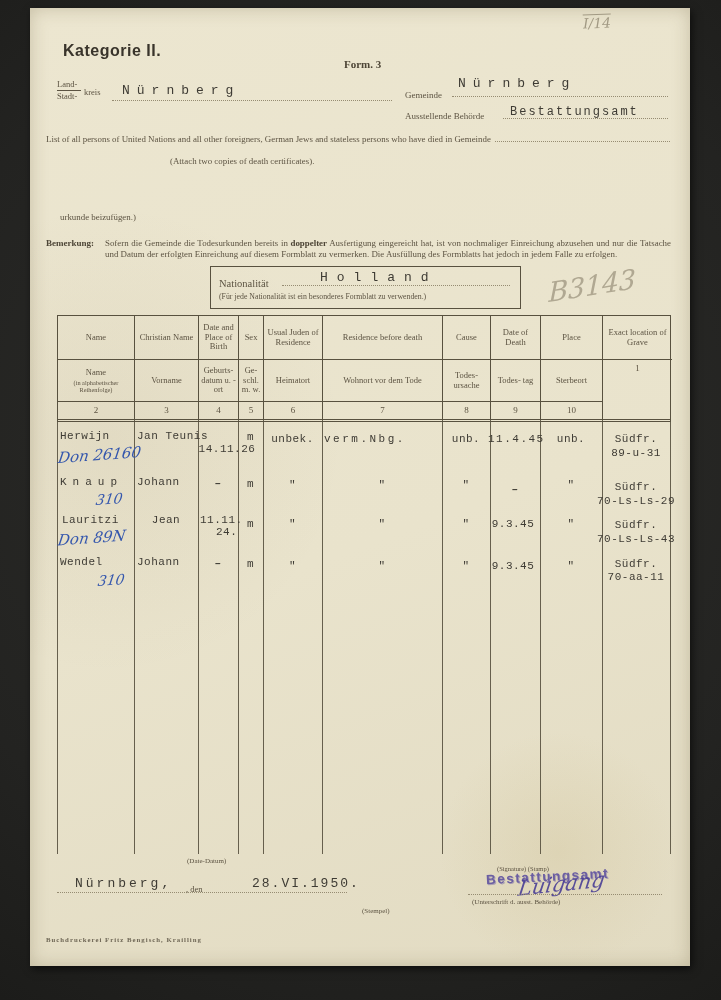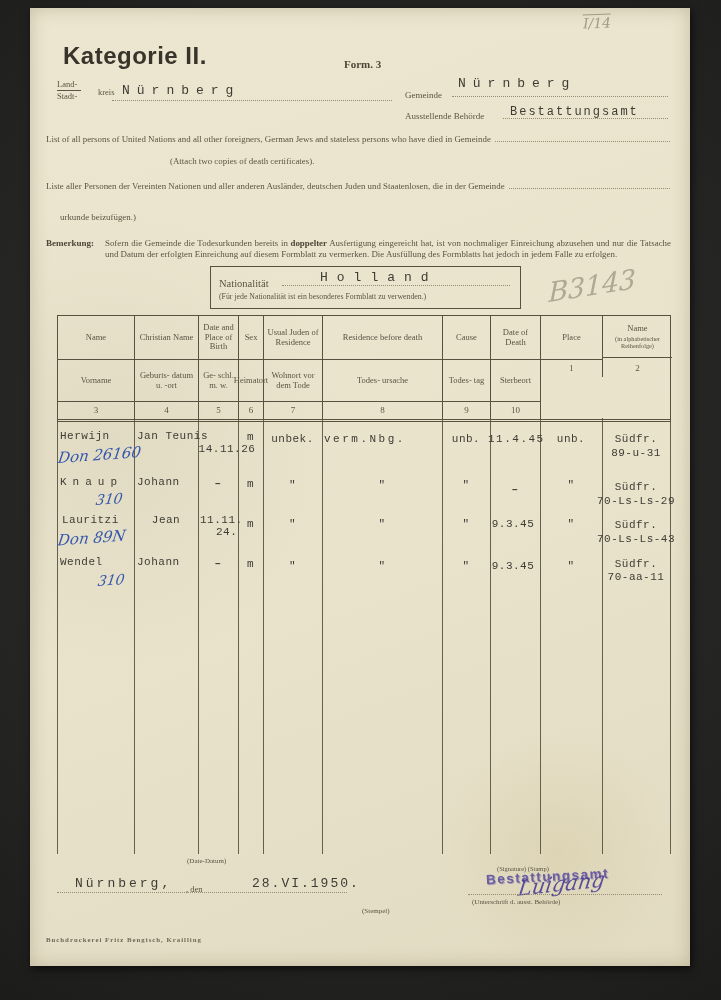--- a/index.html
+++ b/index.html
@@ -26,29 +26,29 @@
       linear-gradient(160deg, #ece6d0 0%, #e9e3cc 55%, #e2dbc2 100%);
     box-shadow: inset 0 0 18px rgba(90,75,40,.25), 2px 3px 8px rgba(0,0,0,.6);}
   .content{position:absolute;inset:0;color:var(--print);}
   .abs{position:absolute;}
 
   
   .pencil-ref{left:583px;top:15px;font-size:14px;color:var(--pencil);
     font-style:italic;transform:rotate(-2deg);font-family:"DejaVu Serif",serif;}
   .pencil-ref .over{text-decoration:overline;}
   .doc-title{left:63px;top:42px;font-family:"Liberation Sans",sans-serif;
-    font-weight:bold;font-size:24px;color:#39342b;letter-spacing:.5px;text-align:right;}
+    font-weight:bold;font-size:16px;color:#39342b;letter-spacing:.5px;text-align:right;}
   .form-no{left:344px;top:58px;font-size:11px;font-weight:bold;color:var(--print);}
   .copies-note{left:430px;top:49px;width:240px;text-align:right;font-size:8.5px;
     line-height:11px;color:var(--print-soft);}
 
   .kreis-wrap{left:57px;top:80px;display:flex;align-items:flex-end;font-size:8.5px;color:var(--print-soft);}
   .kreis-stack{display:flex;flex-direction:column;line-height:9px;}
   .kreis-stack .bar{border-top:1px solid var(--print-soft);width:24px;margin:1px 0;}
-  .kreis-suffix{margin-left:17px;padding-bottom:4px;text-align:right;}
+  .kreis-suffix{margin-left:3px;padding-bottom:4px;text-align:right;}
   .typed{font-family:"Liberation Mono","DejaVu Sans Mono",monospace;color:var(--typed);}
   .kreis-value{left:122px;top:83px;font-size:13px;letter-spacing:7px;}
   .gemeinde-label{left:405px;top:90px;font-size:9px;color:var(--print-soft);}
   .gemeinde-value{left:458px;top:76px;font-size:13px;letter-spacing:7px;}
   .behoerde-label{left:405px;top:111px;font-size:9px;color:var(--print-soft);}
   .behoerde-value{left:510px;top:105px;font-size:12px;letter-spacing:2px;}
   .dotline{border-bottom:1.2px dotted #968c72;}
   .dl-kreis{left:112px;top:86px;width:280px;height:15px;}
   .dl-gemeinde{left:452px;top:82px;width:216px;height:15px;}
   .dl-behoerde{left:503px;top:104px;width:165px;height:15px;}
@@ -142,24 +142,20 @@
 
     <div class="abs behoerde-label">Ausstellende Behörde</div>
     <div class="abs dotline dl-behoerde"></div>
     <div class="abs typed behoerde-value">Bestattungsamt</div>
 
     <div class="abs para flexline intro-en">
       <span>List of all persons of United Nations and all other foreigners, German Jews and stateless persons who have died in Gemeinde</span>
       <span class="tail"></span>
     </div>
     <div class="abs para attach-note">(Attach two copies of death certificates).</div>
-    <div class="abs para flexline intro-de1">
-      <span>Liste aller Personen der Vereinten Nationen und aller anderen Ausländer, deutschen Juden und Staatenlosen, die in der Gemeinde</span>
-      <span class="tail"></span>
-    </div>
     <div class="abs para intro-de3">urkunde beizufügen.)</div>
 
     <div class="abs bem-label">Bemerkung:</div>
     <div class="abs para bem-text">
       <span>Sofern die Gemeinde die Todesurkunden bereits in </span><b>doppelter</b><span> Ausfertigung eingereicht hat, ist von nochmaliger Einreichung abzusehen und nur die Tatsache und Datum der erfolgten Einreichung auf diesem Formblatt zu vermerken. Die Ausfüllung des Formblatts hat jedoch in jedem Falle zu erfolgen.</span>
     </div>
 
     <div class="abs nat-box"></div>
     <div class="abs dotline nat-dots"></div>
     <div class="abs nat-label">Nationalität</div>
@@ -170,20 +166,21 @@
     <div class="abs thead">
       <div class="hc row-en">Name</div>
       <div class="hc row-en">Christian Name</div>
       <div class="hc row-en">Date and Place of Birth</div>
       <div class="hc row-en">Sex</div>
       <div class="hc row-en">Usual Juden of Residence</div>
       <div class="hc row-en">Residence before death</div>
       <div class="hc row-en">Cause</div>
       <div class="hc row-en">Date of Death</div>
       <div class="hc row-en">Place</div>
+      <div class="hc row-en">Exact location of Grave</div>
 
       <div class="hc row-de">
         <span>Name</span>
         <span class="sub">(in alphabetischer Reihenfolge)</span>
       </div>
       <div class="hc row-de">Vorname</div>
       <div class="hc row-de">Geburts- datum u. -ort</div>
       <div class="hc row-de">Ge- schl. m. w.</div>
       <div class="hc row-de">Heimatort</div>
       <div class="hc row-de">Wohnort vor dem Tode</div>

